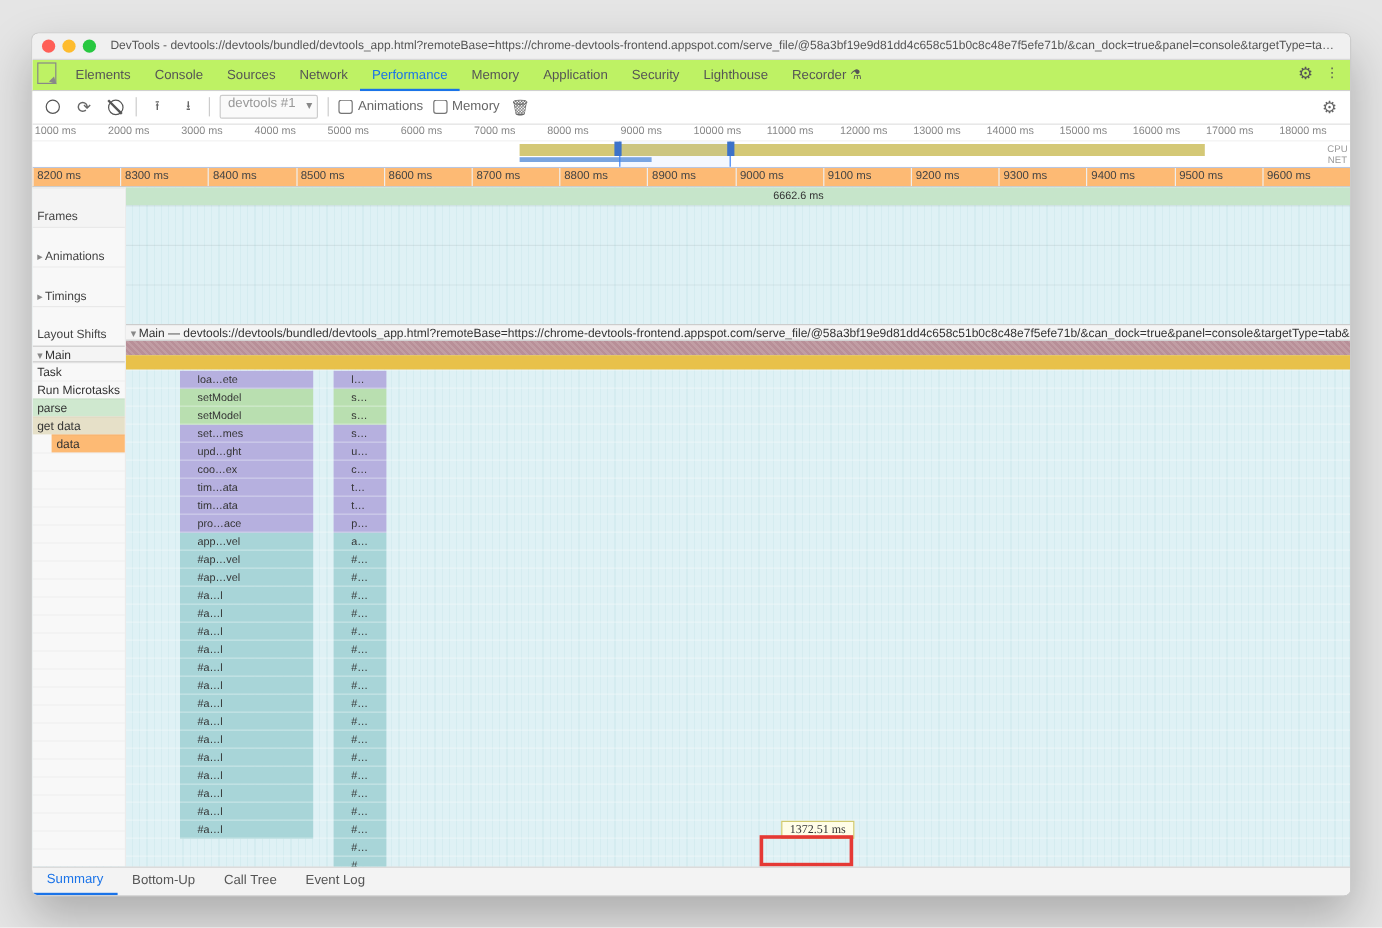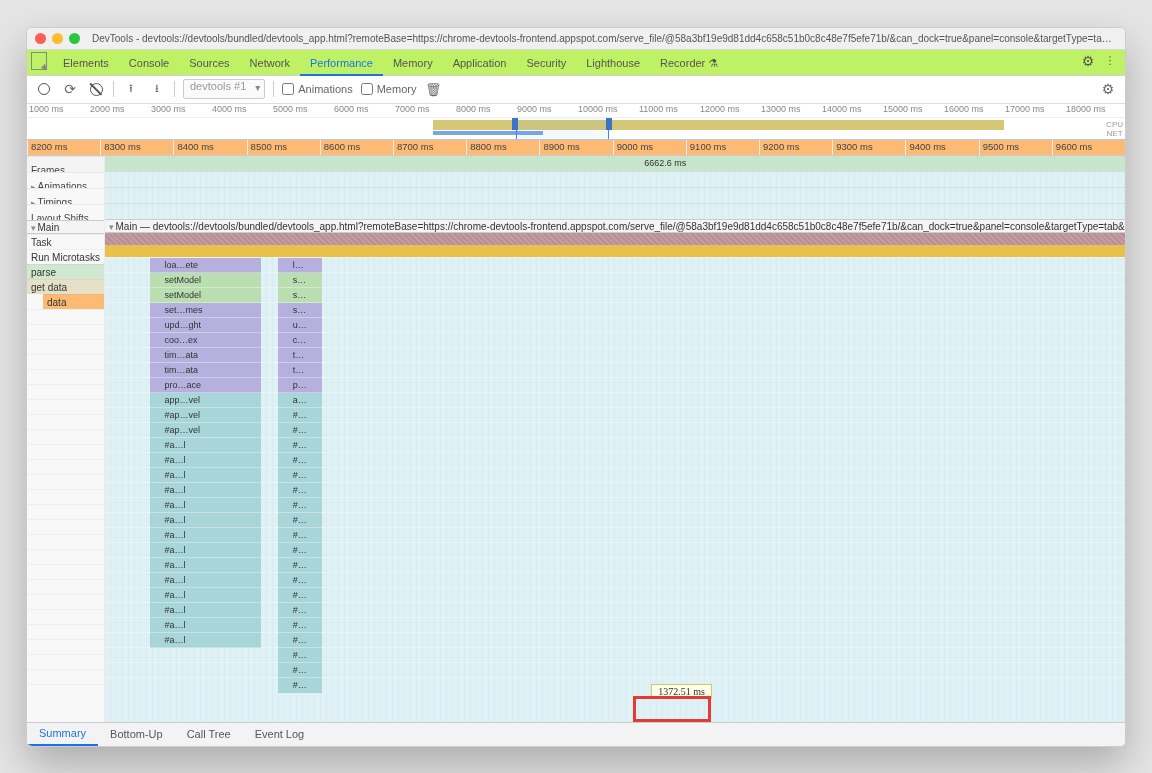--- a/index.html
+++ b/index.html
@@ -157,21 +157,21 @@
   .left-col{
     width:78px;
     background:#f8f8f8;
     border-right:1px solid rgba(0,0,0,0.05);
     flex-shrink:0;
   }
   .lane-col{ flex:1; position:relative; }
   .hdr-row{
     height:16px; line-height:16px;
     font-size:10px; color:#444;
-    padding:6px 4px;
+    padding:16px 4px;
     white-space:nowrap; overflow:hidden; text-overflow:ellipsis;
     border-top:1px solid rgba(0,0,0,0.06);
   }
   .frames-row{ background:#c6e5ca; height:15px; line-height:15px; font-size:9px; color:#333; padding-left:6px; text-align:center;}
   .frames-row-left{ background:#f4f4f4; }
   .main-hdr{
     background:#f4f4f4; color:#333; font-size:10px;
     height:14px; line-height:14px; padding:0 4px;
     border-top:1px solid #ccc; border-bottom:1px solid #ccc;
     white-space:nowrap; overflow:hidden; text-overflow:ellipsis;

